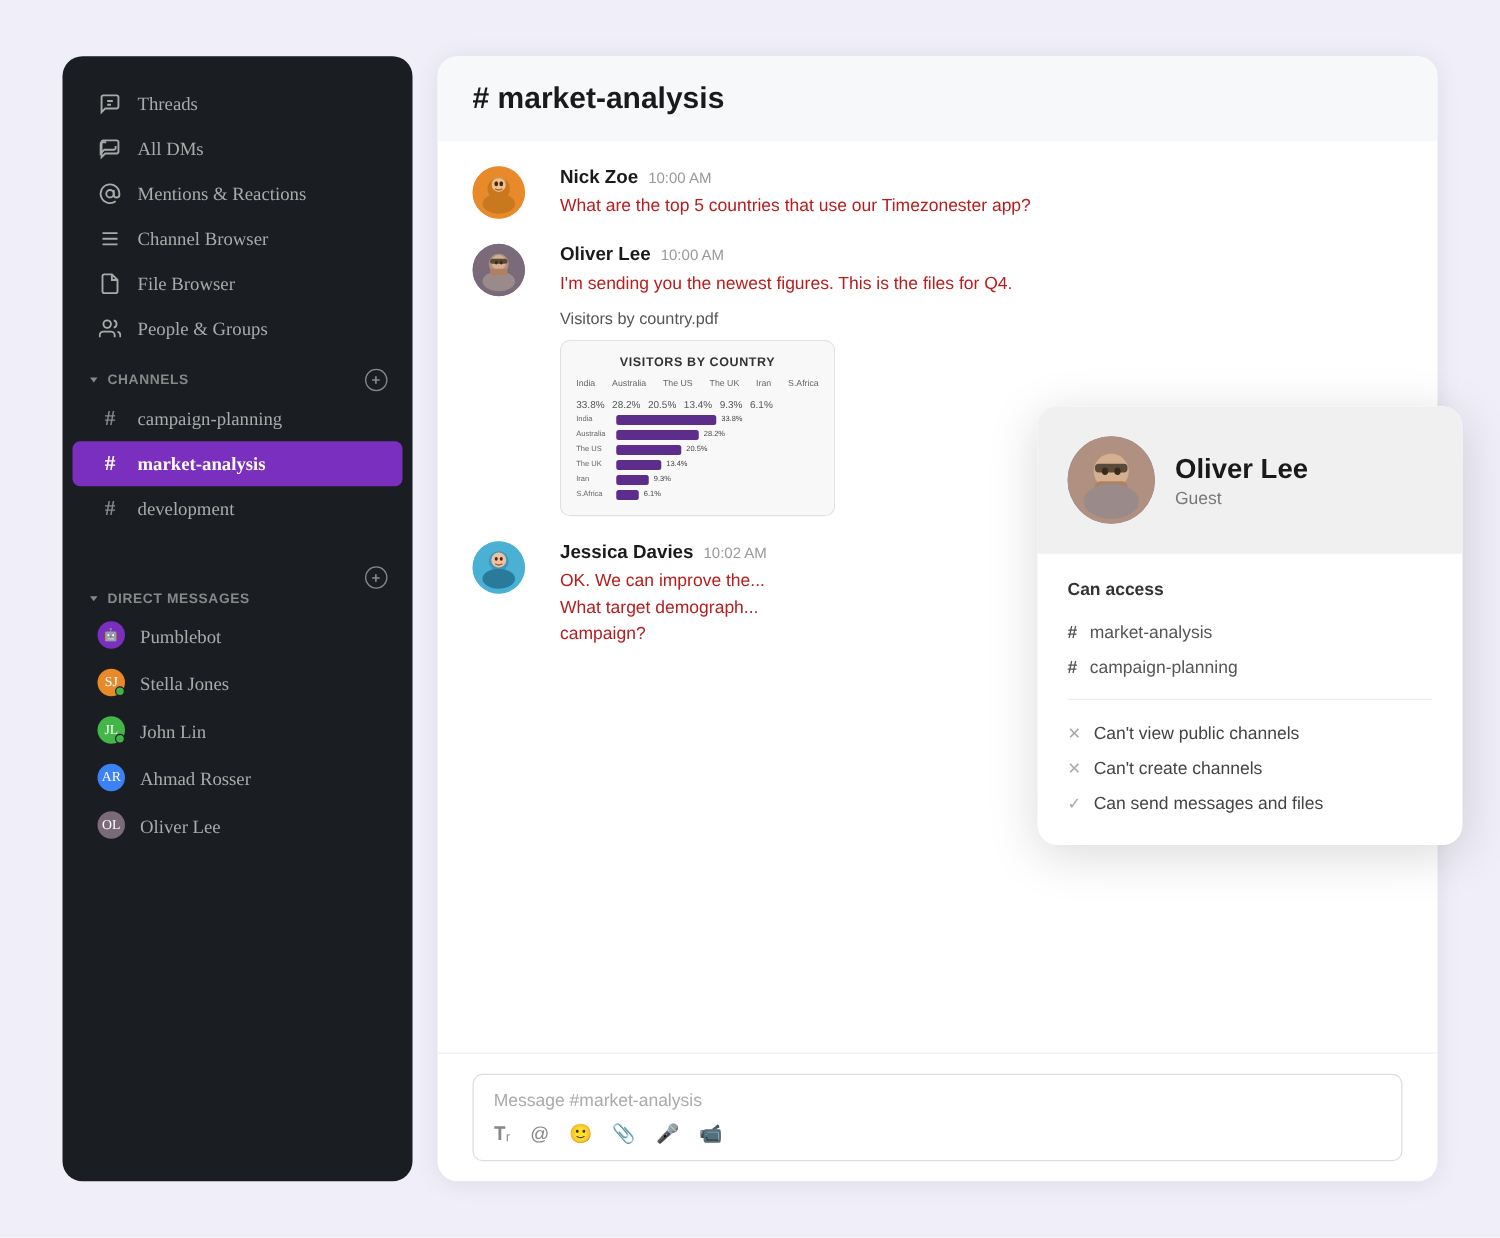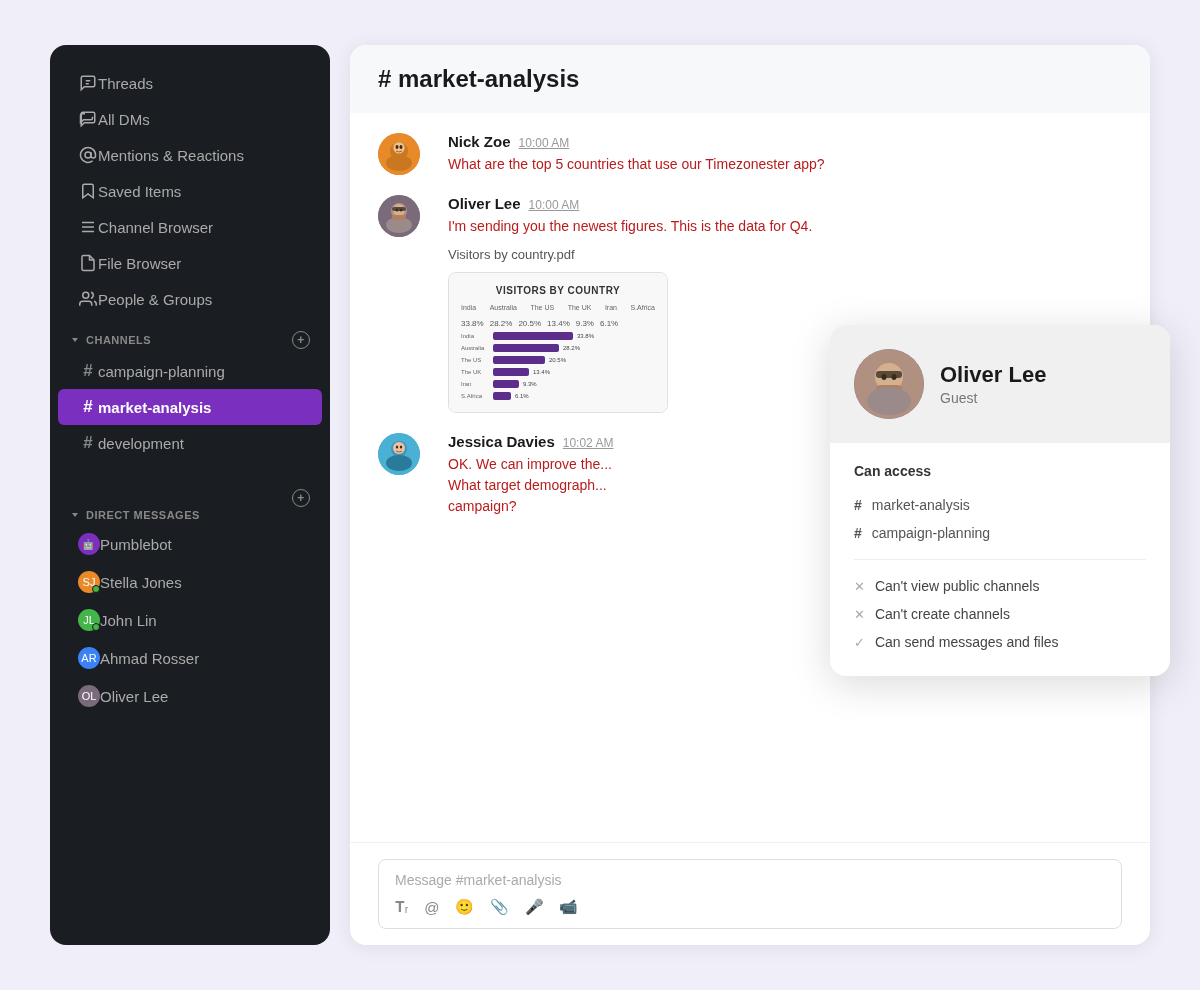--- a/index.html
+++ b/index.html
@@ -28,27 +28,28 @@
       padding: 20px 0;
       flex-shrink: 0;
       display: flex;
       flex-direction: column;
       color: #c9c9c9;
       font-size: 15px;
       overflow: hidden;
     }
     .sidebar-item {
       display: flex;
-      align-items: center;
-      gap: 0;
+      align-items: flex-end;
+      gap: 12px;
       padding: 8px 20px;
       cursor: pointer;
       border-radius: 6px;
       margin: 0 8px;
       color: #aaa;
+      font-family: Liberation Serif, serif;
     }
     .sidebar-item.active {
       background: #7b2fbe;
       color: #fff;
       font-weight: 600;
     }
     .sidebar-icon {
       width: 20px;
       height: 20px;
       display: flex;
@@ -167,21 +168,20 @@
       margin-bottom: 4px;
     }
     .msg-name {
       font-weight: 700;
       font-size: 15px;
       color: #1a1a1a;
     }
     .msg-time {
       font-size: 12px;
       color: #999;
-      text-decoration: underline;
     }
     .msg-text {
       font-size: 14px;
       color: #b91c1c;
       line-height: 1.5;
     }
     .attachment {
       margin-top: 10px;
       border: 1px solid #e0e0e0;
       border-radius: 8px;
@@ -376,28 +376,20 @@
       <span>All DMs</span>
     </div>
     <div class="sidebar-item">
       <span class="sidebar-icon">
         <svg width="18" height="18" viewBox="0 0 24 24" fill="none" stroke="currentColor" stroke-width="2">
             <circle cx="12" cy="12" r="4"></circle>
             <path d="M16 8v5a3 3 0 0 0 6 0v-1a10 10 0 1 0-3.92 7.94"></path>
           </svg>
       </span>
       <span>Mentions &amp; Reactions</span>
-    </div>
-    <div class="sidebar-item">
-      <span class="sidebar-icon">
-        <svg width="18" height="18" viewBox="0 0 24 24" fill="none" stroke="currentColor" stroke-width="2">
-            <path d="M19 21l-7-5-7 5V5a2 2 0 0 1 2-2h10a2 2 0 0 1 2 2z"></path>
-          </svg>
-      </span>
-      <span>Saved Items</span>
     </div>
     <div class="sidebar-item">
       <span class="sidebar-icon">
         <svg width="18" height="18" viewBox="0 0 24 24" fill="none" stroke="currentColor" stroke-width="2">
             <line x1="4" y1="6" x2="20" y2="6"></line>
             <line x1="4" y1="12" x2="20" y2="12"></line>
             <line x1="4" y1="18" x2="20" y2="18"></line>
           </svg>
       </span>
       <span>Channel Browser</span>
@@ -530,21 +522,21 @@
               <ellipse cx="19" cy="15" rx="1.2" ry="1.5" fill="#3a2a1a"></ellipse>
               <ellipse cx="23" cy="15" rx="1.2" ry="1.5" fill="#3a2a1a"></ellipse>
               <rect x="14" y="20" width="14" height="5" rx="3" fill="#b08060"></rect>
             </svg>
           </div>
           <div class="msg-content">
             <div class="msg-header">
               <span class="msg-name">Oliver Lee</span>
               <span class="msg-time">10:00 AM</span>
             </div>
-            <div class="msg-text">I'm sending you the newest figures. This is the data for Q4.</div>
+            <div class="msg-text">I'm sending you the newest figures. This is the files for Q4.</div>
 
             <div style="margin-top:10px;">
               <div class="attachment-label">Visitors by country.pdf</div>
               <div class="attachment">
                 <div class="attachment-inner">
                   <div class="att-title">VISITORS BY COUNTRY</div>
                   <div class="att-table">
                     <span>India</span>
                       <span>Australia</span>
                       <span>The US</span>

